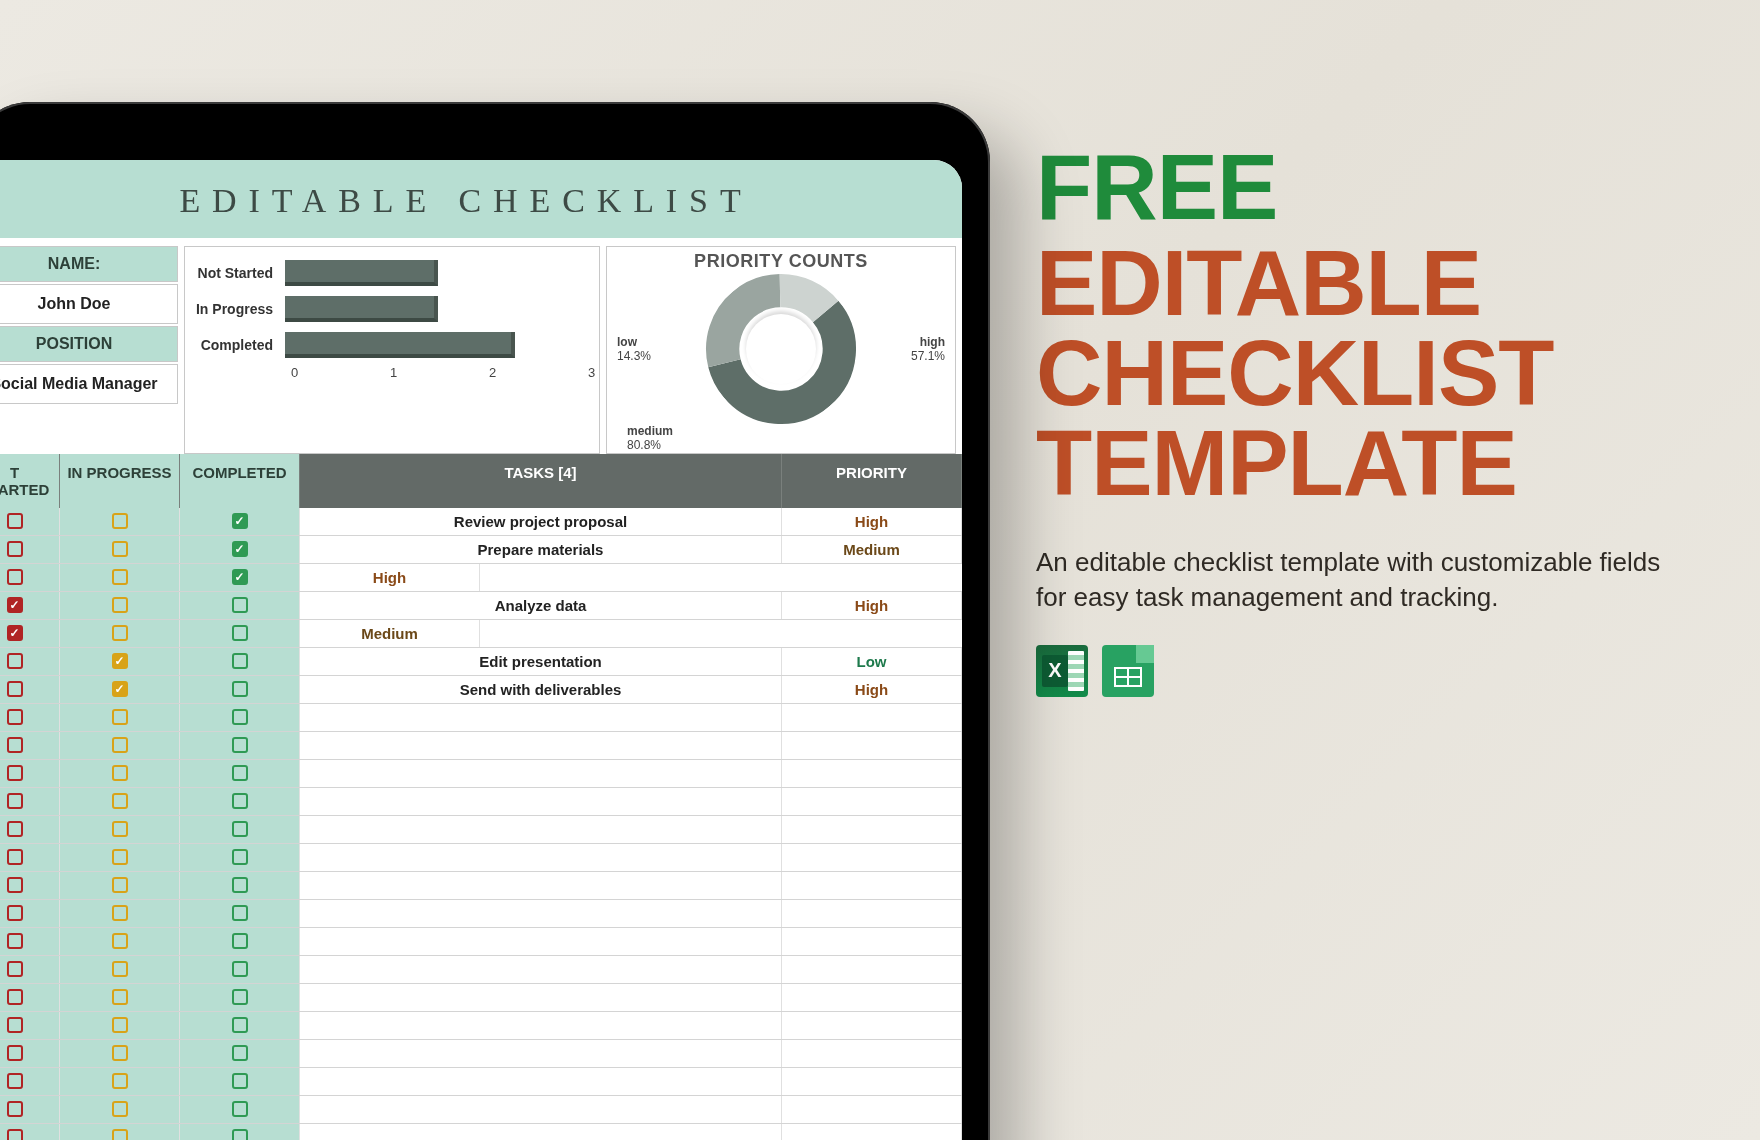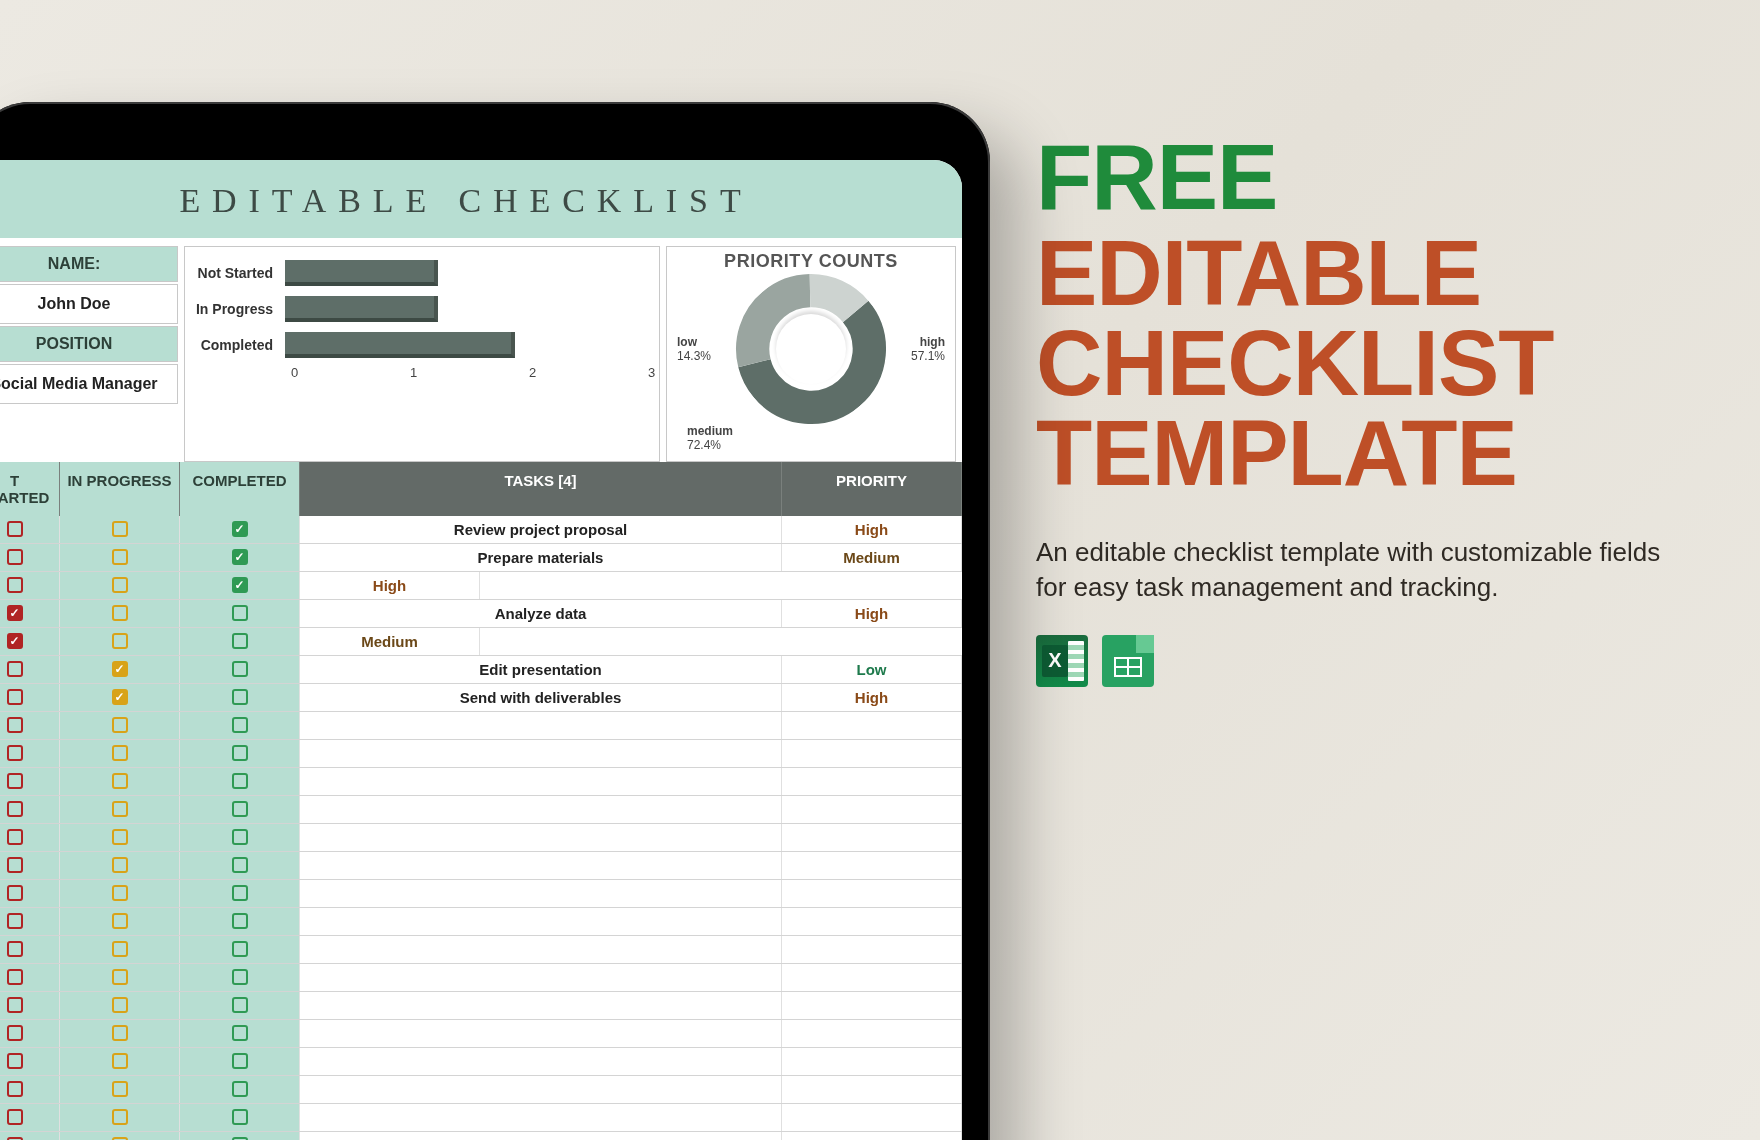--- a/index.html
+++ b/index.html
@@ -6,21 +6,21 @@
   html, body { width: 1760px; height: 1140px; overflow: hidden; }
   body {
     font-family: -apple-system, Helvetica, Arial, sans-serif;
     background: linear-gradient(135deg, #ece9e2 0%, #e5e1d8 50%, #ece9e2 100%);
     position: relative;
   }
 
   
   .marketing {
     position: absolute;
-    top: 132px;
+    top: 142px;
     left: 1036px;
     width: 680px;
   }
   .marketing h1 {
     font-family: "Arial Black", Arial, sans-serif;
     font-weight: 900;
     font-size: 92px;
     line-height: 0.98;
     letter-spacing: -1px;
   }
@@ -102,21 +102,21 @@
     background:#b7ded2; color:#2d4038; font-weight:700; font-size:16px;
     text-align:center; padding:8px 4px; border:1px solid #c8c8c8;
   }
   .infoboxes .value{
     background:#fff; color:#222; font-size:16px; text-align:center;
     padding:10px 4px; border:1px solid #c8c8c8; font-weight:600;
   }
 
   .barbox, .piebox { background:#fff; border:1px solid #c8c8c8; }
   .barbox { flex:1; padding:8px 10px 4px; }
-  .piebox { width:290px; padding:4px 10px 8px; text-align:center; }
+  .piebox { width:350px; padding:4px 10px 0; text-align:center; }
 
   .bar-row{ display:flex; align-items:center; height:36px; font-size:14px; font-weight:600; color:#333;}
   .bar-row .bl{ width:90px; text-align:right; padding-right:12px;}
   .bar-row .bar{ height:26px; background:#5e6e68; border-bottom:4px solid #3d4a44; border-right:4px solid #49554f;}
   .bar-axis{ display:flex; margin-left:96px; justify-content:space-between; font-size:13px; color:#444; padding-top:2px;}
   .bar-axis span{ width:1px; }
 
   .piebox .ptitle{ font-weight:700; color:#555; font-size:18px; letter-spacing:.03em; margin-bottom:2px;}
   .piewrap{ display:flex; align-items:center; justify-content:space-between; }
   .pnum{ font-size:12px; color:#444; text-align:left; line-height:1.2;}
@@ -220,21 +220,21 @@
             </svg>
             <div class="hole"></div>
           </div>
           <div class="pnum" style="text-align:right">
             <b>high</b>
             <span id="pct2">57.1%</span>
           </div>
         </div>
         <div class="pnum" style="text-align:left; margin-left:10px;">
           <b>medium</b>
-          <span id="pct1">72.4%</span>
+          <span id="pct1">80.8%</span>
         </div>
       </div>
     </div>
 
     <div class="thead">
       <div class="col-ns">T STARTED</div>
       <div class="col-ip">IN PROGRESS</div>
       <div class="col-cp">COMPLETED</div>
       <div class="col-task">TASKS [4]</div>
       <div class="col-pri">PRIORITY</div>

